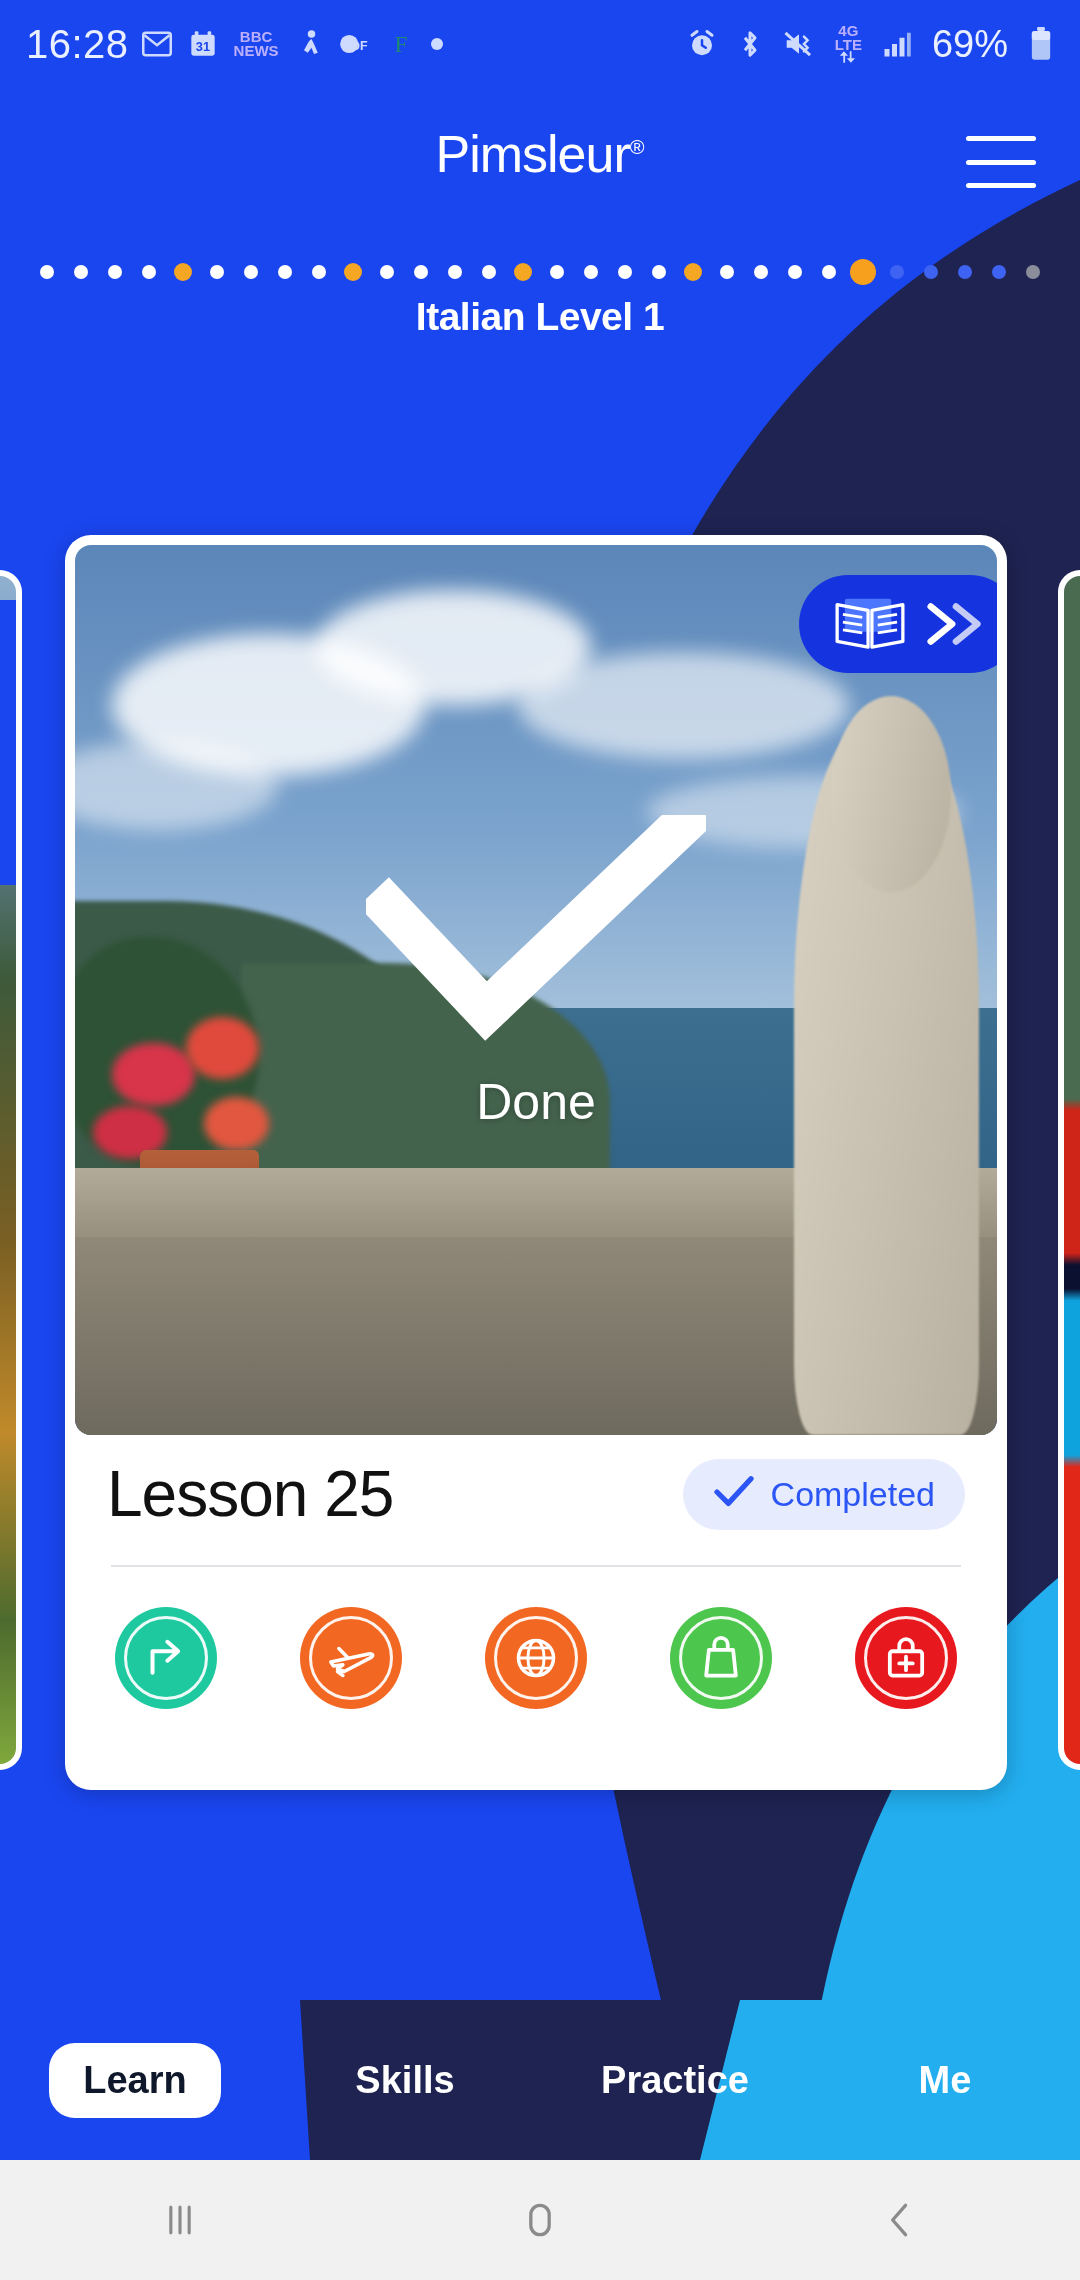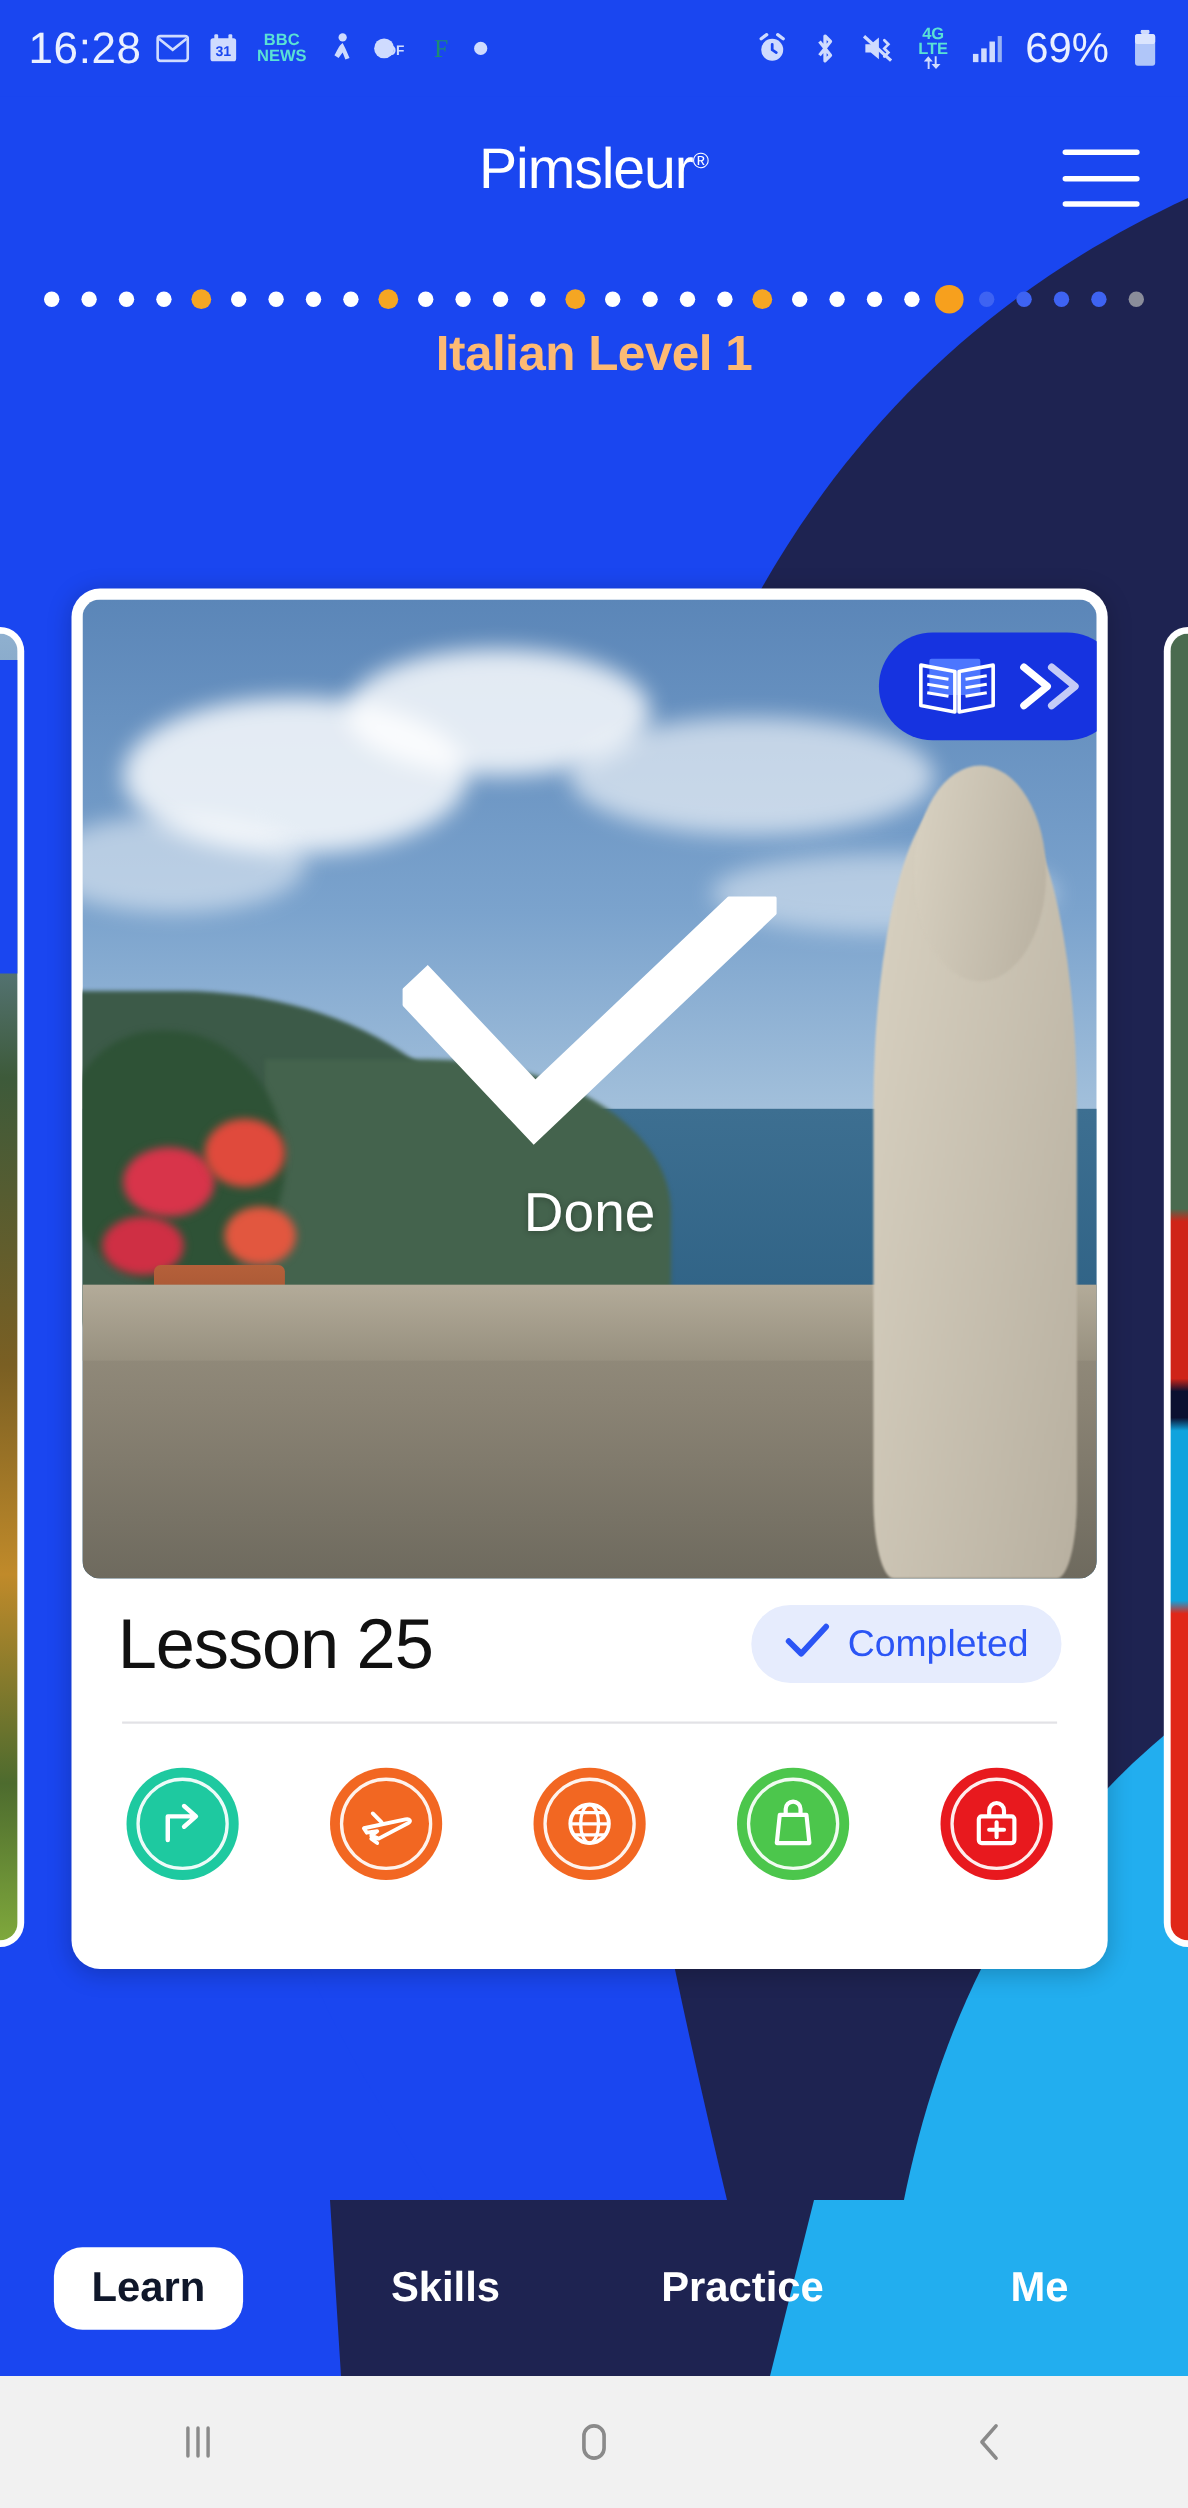--- a/index.html
+++ b/index.html
@@ -16,21 +16,21 @@
     background:#1A46F0; display:flex; align-items:center;
     padding:0 26px; color:#E8EEFF;
   }
   #clock{ font-size:40px; letter-spacing:.5px; color:#EAF0FF; }
   .sb-icons{ display:flex; align-items:center; gap:17px; margin-left:13px; }
   .sb-ic{ display:flex; align-items:center; justify-content:center;
           color:#D9E4FF; opacity:.95; }
   .sb-right{ margin-left:auto; display:flex; align-items:center; gap:20px; }
   #battery-pct{ font-size:38px; color:#EAF0FF; }
   .tiny-lbl{ font-size:15px; font-weight:bold; line-height:.95;
-             text-align:center; color:#5eead4; }
+             text-align:center; color:#c4b5fd; }
 
   
   #header{ position:absolute; top:88px; left:0; width:1080px; height:130px; }
   #brand{
     position:absolute; left:0; right:0; top:36px; text-align:center;
     font-size:52px; color:#fff; letter-spacing:-1px;
   }
   #brand sup{ font-size:20px; vertical-align:super; letter-spacing:0; }
   #menu-btn{
     position:absolute; right:44px; top:48px; width:70px; height:52px;
@@ -42,21 +42,21 @@
   
   #dots-row{
     position:absolute; top:252px; left:0; width:1080px; height:40px;
     display:flex; align-items:center; padding:0 30px; gap:0;
   }
   .dot{ border-radius:50%; flex:0 0 auto; }
 
   
   #level-title{
     position:absolute; top:295px; left:0; width:1080px; text-align:center;
-    font-size:45px; font-weight:bold; color:#fdba74; letter-spacing:-.5px;
+    font-size:39px; font-weight:bold; color:#ffffff; letter-spacing:-.5px;
   }
 
   
   #bg-navy{
     position:absolute; top:0; left:0; width:1080px; height:2160px;
     overflow:hidden; pointer-events:none;
   }
 
   
   #carousel{ position:absolute; top:535px; left:0; width:1080px; height:1280px; }

